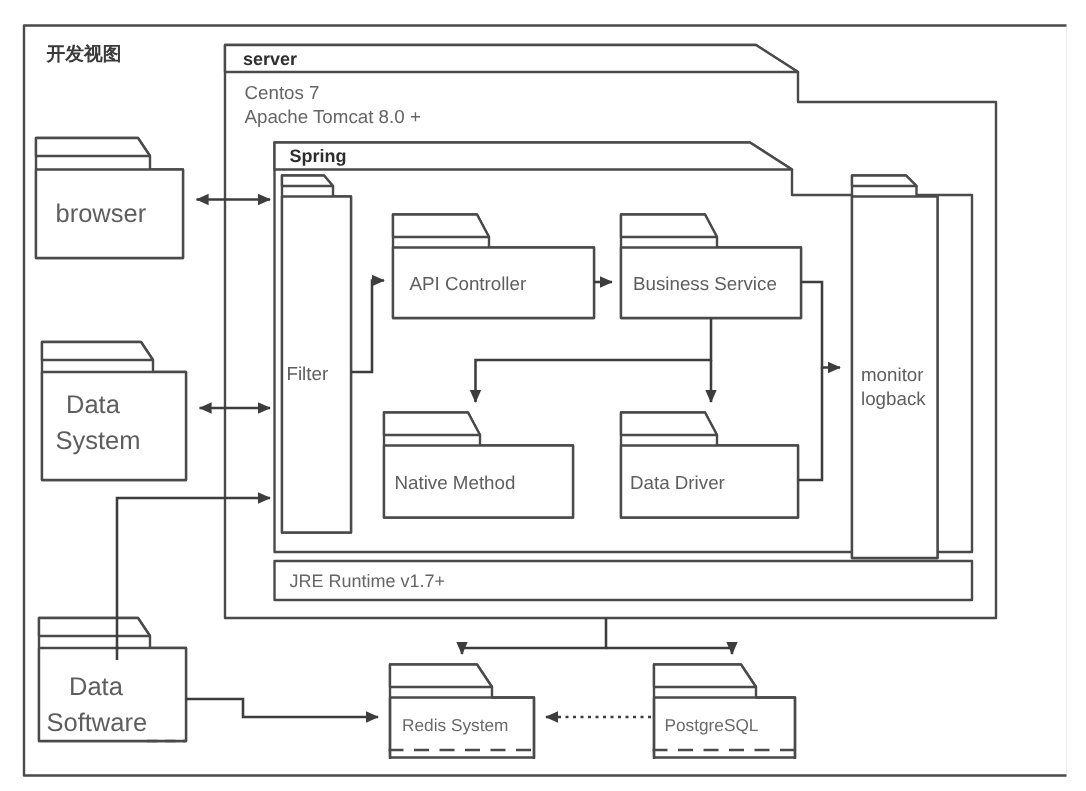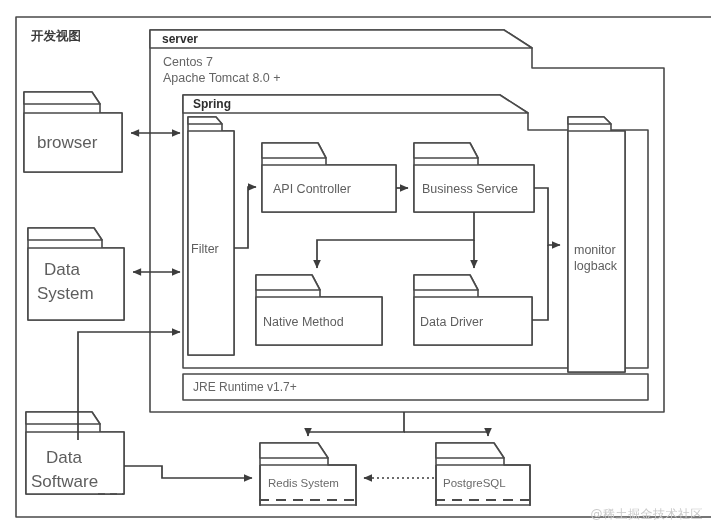--- a/index.html
+++ b/index.html
@@ -226,15 +226,14 @@
     <text class="t-node" x="420" y="326">Data Driver</text>
 
     <text class="t-node" x="574" y="254">monitor</text>
     <text class="t-node" x="574" y="270">logback</text>
 
     <text class="t-node-sm" x="268" y="487">Redis System</text>
     <text class="t-node-sm" x="443" y="487">PostgreSQL</text>
 
   </svg>
 
-  <div class="watermark">@稀土掘金技术社区</div>
 
 </div>
 
 </body></html>

